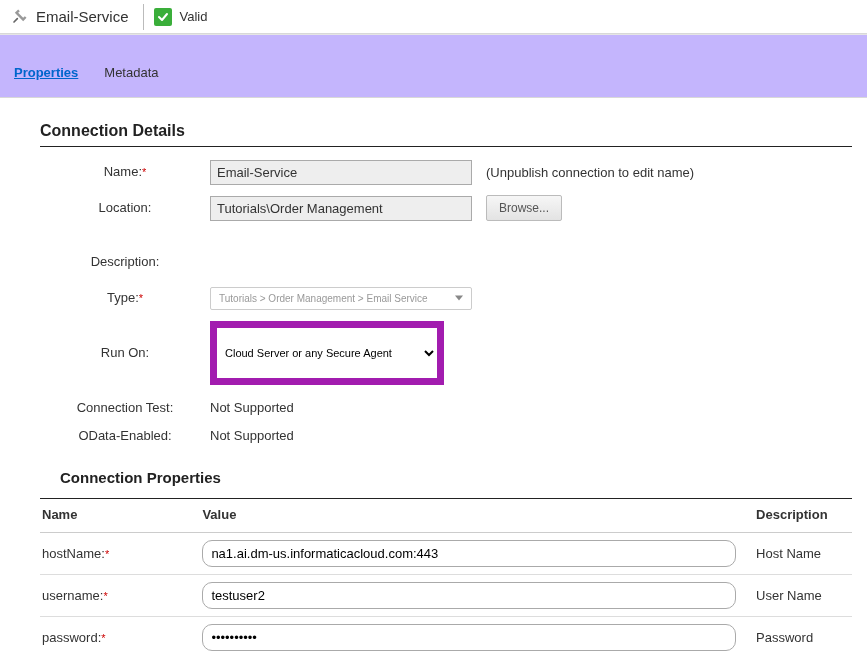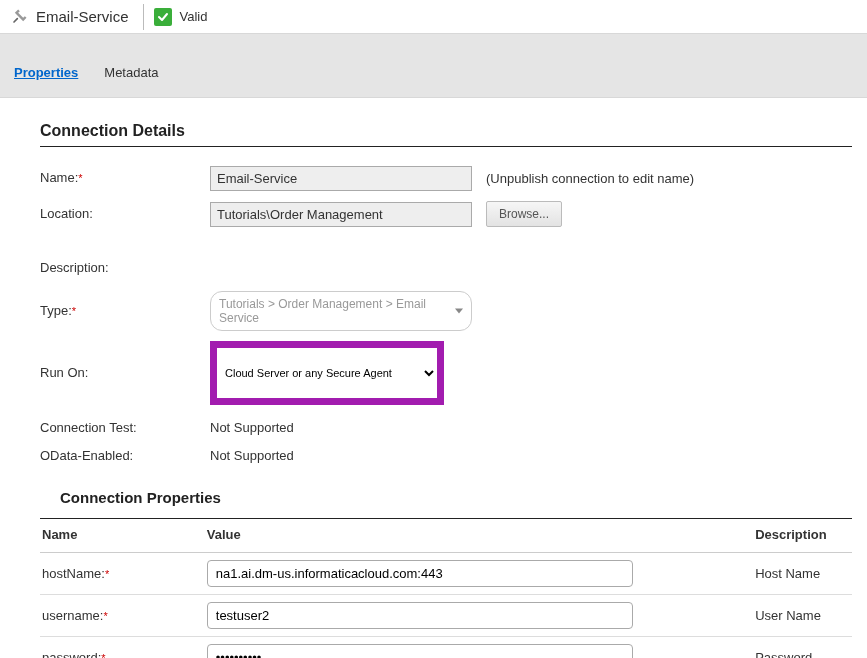--- a/index.html
+++ b/index.html
@@ -44,21 +44,21 @@
     border-radius:2px;
   }
   .valid-text {
     font-size: 13px;
     color: #333;
     margin-left: 8px;
   }
 
   
   .tabs-region {
-    background: #e5e5e5;
+    background: #c4b5fd;
     border-top: 1px solid #e5e5e5;
     border-bottom: 1px solid #d8d8d8;
     padding: 30px 15px 0 14px;
     height: 64px;
   }
   .tabs { display:flex; gap:26px; }
   .tab {
     font-size: 13px;
     color: #333;
     cursor: pointer;
@@ -71,35 +71,36 @@
   }
 
   
   .content { padding: 24px 10px 10px 40px; }
   .section-title {
     font-size: 16px;
     font-weight: bold;
     color: #222;
     border-bottom: 1px solid #222;
     padding-bottom: 6px;
-    margin-bottom: 18px;
+    margin-bottom: 12px;
     width: 812px;
   }
 
   .form-row {
     display: flex;
     align-items: center;
     margin-bottom: 10px;
   }
   .form-row.top { align-items: flex-start; }
   .form-label {
     width: 170px;
     font-size: 13px;
     color: #333;
     line-height: 26px;
+    text-align: center;
   }
   .req { color: #cc0000; font-size: 11px; }
   .form-field { display:flex; align-items:center; gap:14px; }
 
   input.text-input, textarea.text-area {
     font-family: inherit;
     font-size: 13px;
     color: #333;
     padding: 4px 6px;
     border: 1px solid #aaa;
@@ -122,24 +123,24 @@
     border-radius: 2px;
     cursor: pointer;
     height: 26px;
   }
 
   .type-select {
     width: 262px;
     border: 1px solid #ccc;
     background: #fff;
     color: #999;
-    font-size: 12px;
+    font-size: 10px;
     padding: 5px 24px 5px 8px;
     position: relative;
-    border-radius: 12px;
+    border-radius: 2px;
   }
   .chev-down {
     position:absolute; right:8px; top:50%; transform:translateY(-50%);
     width:0; height:0;
     border-left:4px solid transparent;
     border-right:4px solid transparent;
     border-top:5px solid #888;
   }
 
   select.runon-select {
@@ -171,26 +172,26 @@
   }
   .props-table td {
     padding: 7px 6px 7px 2px;
     border-bottom: 1px solid #ddd;
     vertical-align: middle;
   }
   .col-name { width: 170px; }
   .col-value { width: 555px; }
   .col-desc { width: 100px; }
   .prop-input {
-    width: 426px;
+    width: 534px;
     font-family: inherit;
     font-size: 13px;
     padding: 5px 8px;
     border: 1px solid #aaa;
-    border-radius: 4px;
+    border-radius: 10px;
   }
 </style>
 </head>
 <body>
 
 <div class="page">
 
   <div class="header">
     <span class="plug-icon">
       <svg width="20" height="20" viewBox="0 0 24 24">

